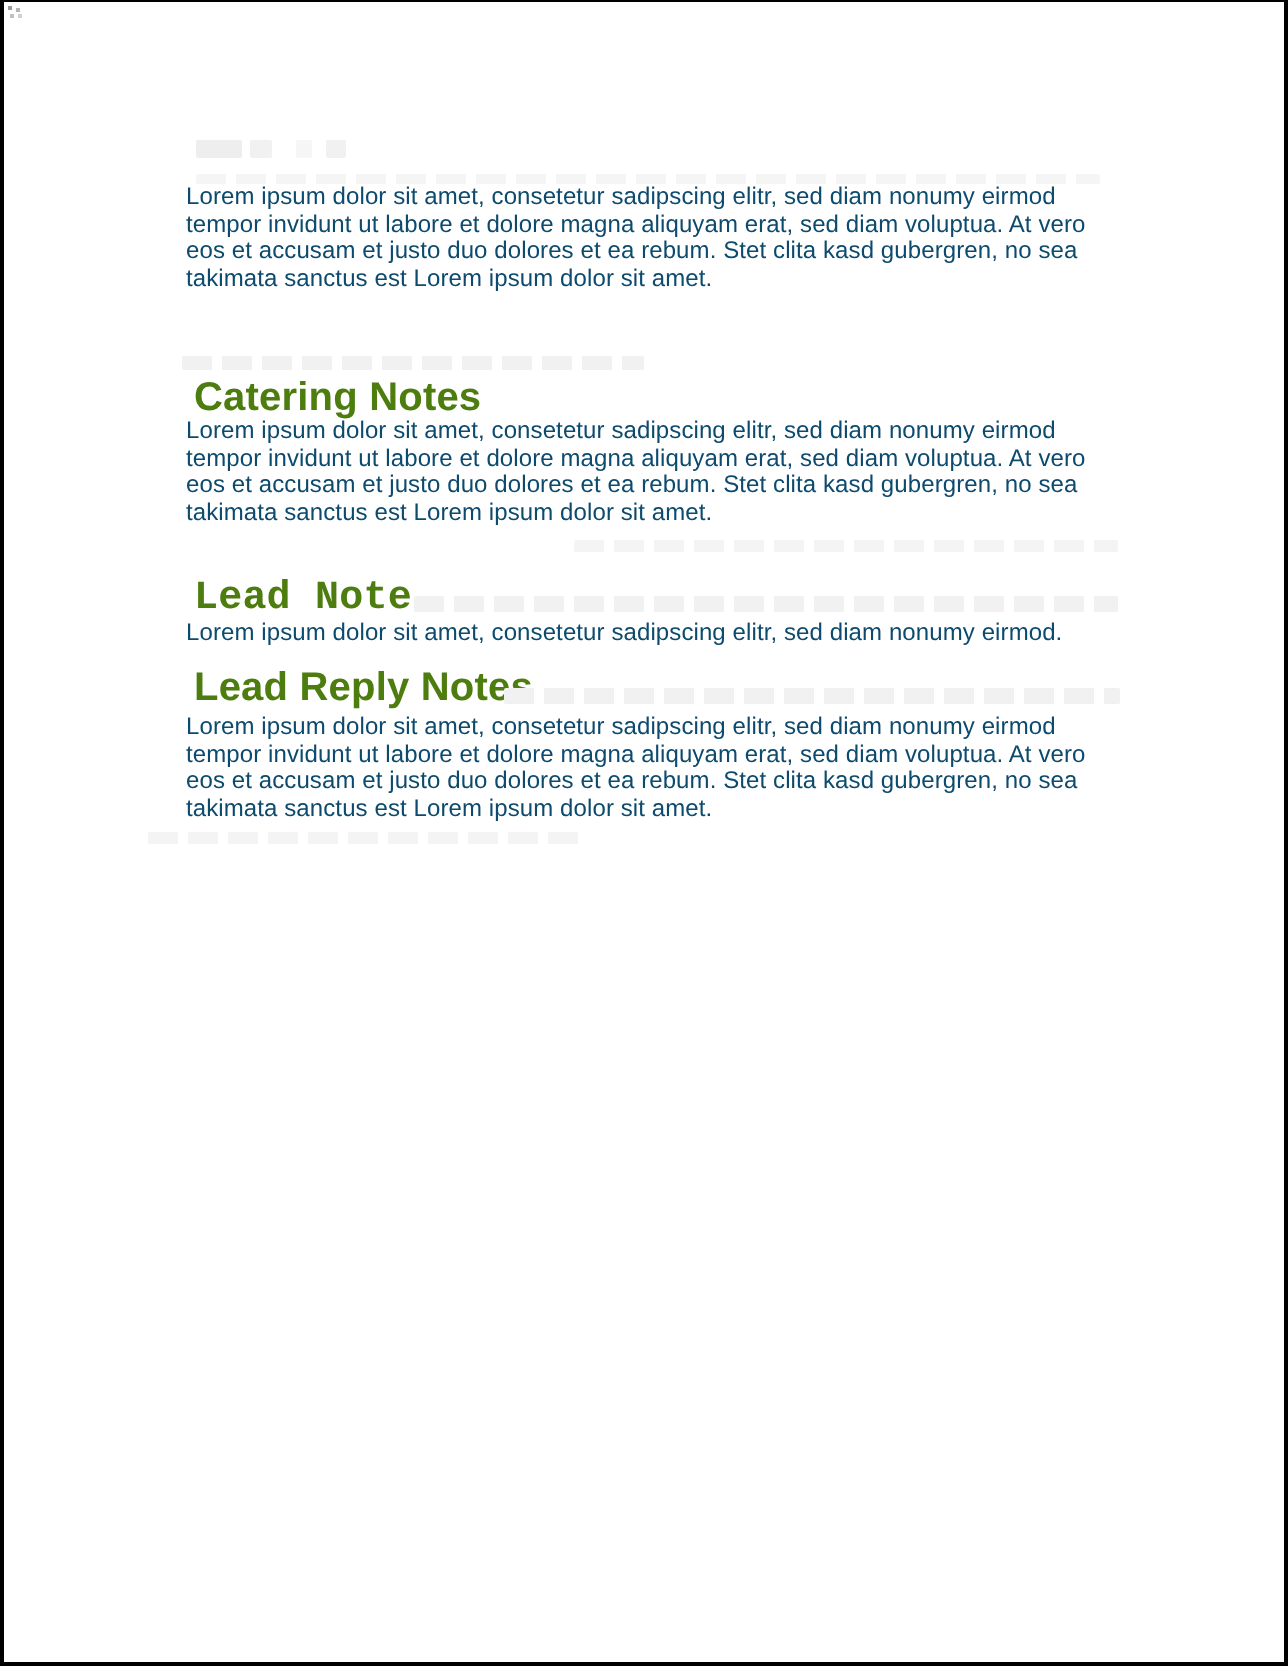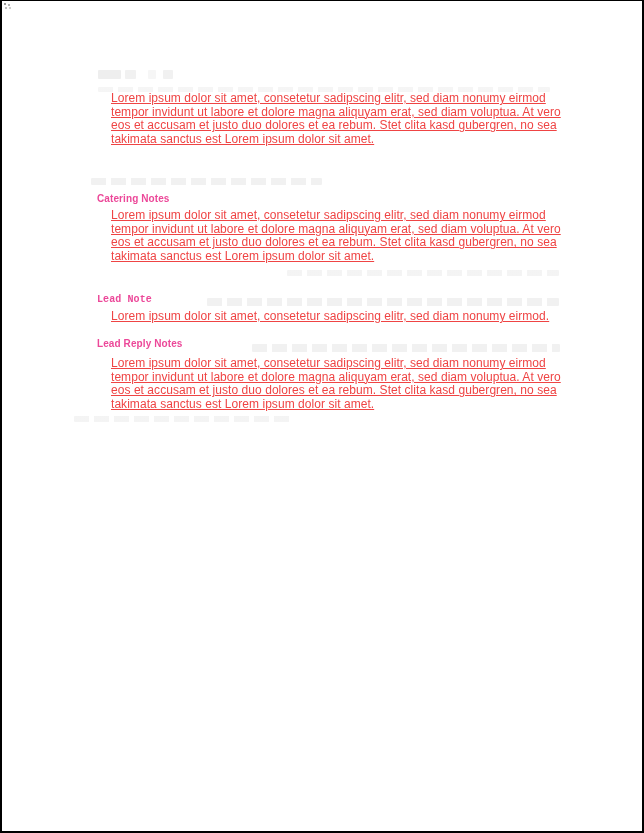--- a/index.html
+++ b/index.html
@@ -11,28 +11,28 @@
     border:2px solid #000;
     border-top-width:1px;
     overflow:hidden;
     font-family:"Liberation Sans","DejaVu Sans",sans-serif;
   }
   .corner-artifact{
     position:absolute;top:2px;left:2px;width:2px;height:2px;background:#9a9a9a;
     box-shadow:4px 1px 0 #b5b5b5,1px 4px 0 #c0c0c0,5px 4px 0 #cfcfcf;
   }
   .para{
-    position:absolute;left:109px;width:482px;
+    position:absolute;left:91px;width:482px;
     font-size:12px;line-height:13.7px;letter-spacing:0.05px;
-    color:#ef4444;white-space:pre-line;text-decoration:underline;
+    color:#0c4a6e;white-space:pre-line;
   }
   .heading{
     position:absolute;left:95px;
-    font-size:10px;line-height:16px;font-weight:bold;
-    color:#ec4899;letter-spacing:0.1px;
+    font-size:20px;line-height:16px;font-weight:bold;
+    color:#4d7c0f;letter-spacing:0.1px;
   }
   
   .ghost{
     position:absolute;height:7px;border-radius:1px;
     background:repeating-linear-gradient(90deg,#f1f1f1 0 15px,#ffffff 15px 20px);
   }
   .ghost-heading{position:absolute;top:69px;left:96px;height:9px;}
   .ghost-heading span{display:inline-block;height:9px;vertical-align:top;border-radius:1px;}
   .gh-1{width:23px;background:#eeeeee;margin-right:4px;}
   .gh-2{width:11px;background:#f1f1f1;margin-right:12px;}

